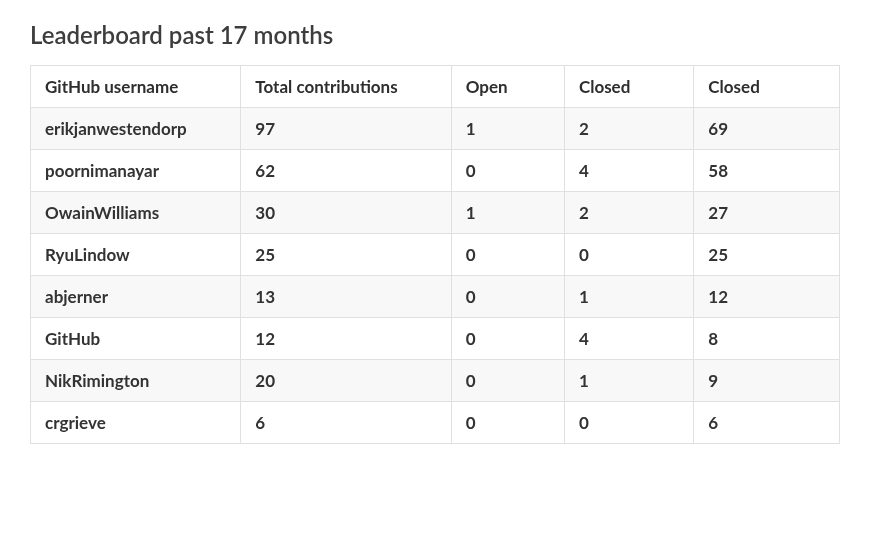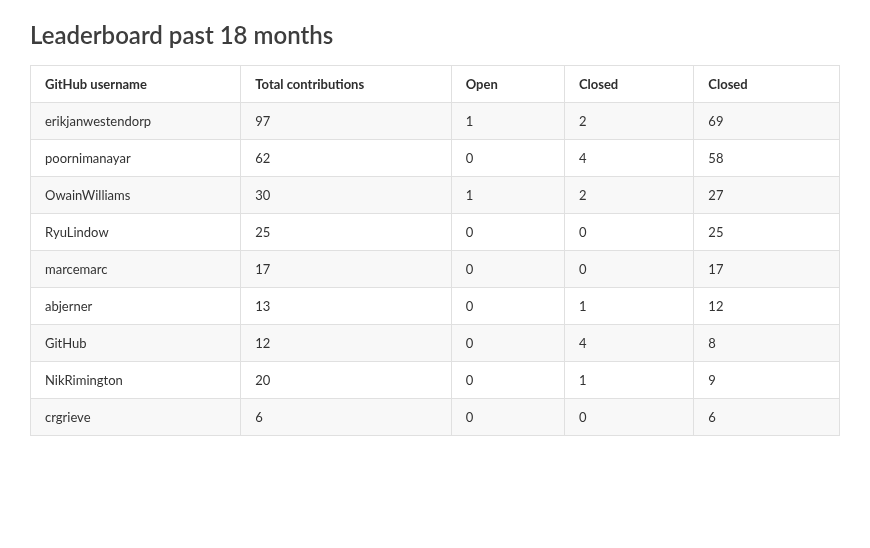--- a/index.html
+++ b/index.html
@@ -21,47 +21,48 @@
     }
     table {
       border-collapse: collapse;
       width: 100%;
       max-width: 810px;
     }
     th, td {
       text-align: left;
       padding: 10px 14px;
       border: 1px solid #e0e0e0;
-      font-size: 13px;
+      font-size: 17px;
       vertical-align: middle;
     }
     th {
       font-weight: 700;
       background: #ffffff;
       color: #2e2e2e;
     }
     tbody tr:nth-child(odd) {
       background: #f8f8f8;
     }
     tbody tr:nth-child(even) {
       background: #ffffff;
     }
     td {
       color: #333333;
+      font-weight: bold;
     }
     .col-username { width: 26%; }
     .col-total { width: 26%; }
     .col-open { width: 14%; margin-left: 9px; }
     .col-closed { width: 16%; }
     .col-merged { width: 18%; }
   </style>
 </head>
 <body>
 
-<h2 class="heading">Leaderboard past 18 months</h2>
+<h2 class="heading">Leaderboard past 17 months</h2>
 
 <table>
   <thead>
     <tr>
       <th class="col-username">GitHub username</th>
       <th class="col-total">Total contributions</th>
       <th class="col-open">Open</th>
       <th class="col-closed">Closed</th>
       <th class="col-merged">Closed</th>
     </tr>
@@ -89,27 +90,20 @@
       <td>27</td>
     </tr>
     <tr>
       <td>RyuLindow</td>
       <td>25</td>
       <td>0</td>
       <td>0</td>
       <td>25</td>
     </tr>
     <tr>
-      <td>marcemarc</td>
-      <td>17</td>
-      <td>0</td>
-      <td>0</td>
-      <td>17</td>
-    </tr>
-    <tr>
       <td>abjerner</td>
       <td>13</td>
       <td>0</td>
       <td>1</td>
       <td>12</td>
     </tr>
     <tr>
       <td>GitHub</td>
       <td>12</td>
       <td>0</td>

